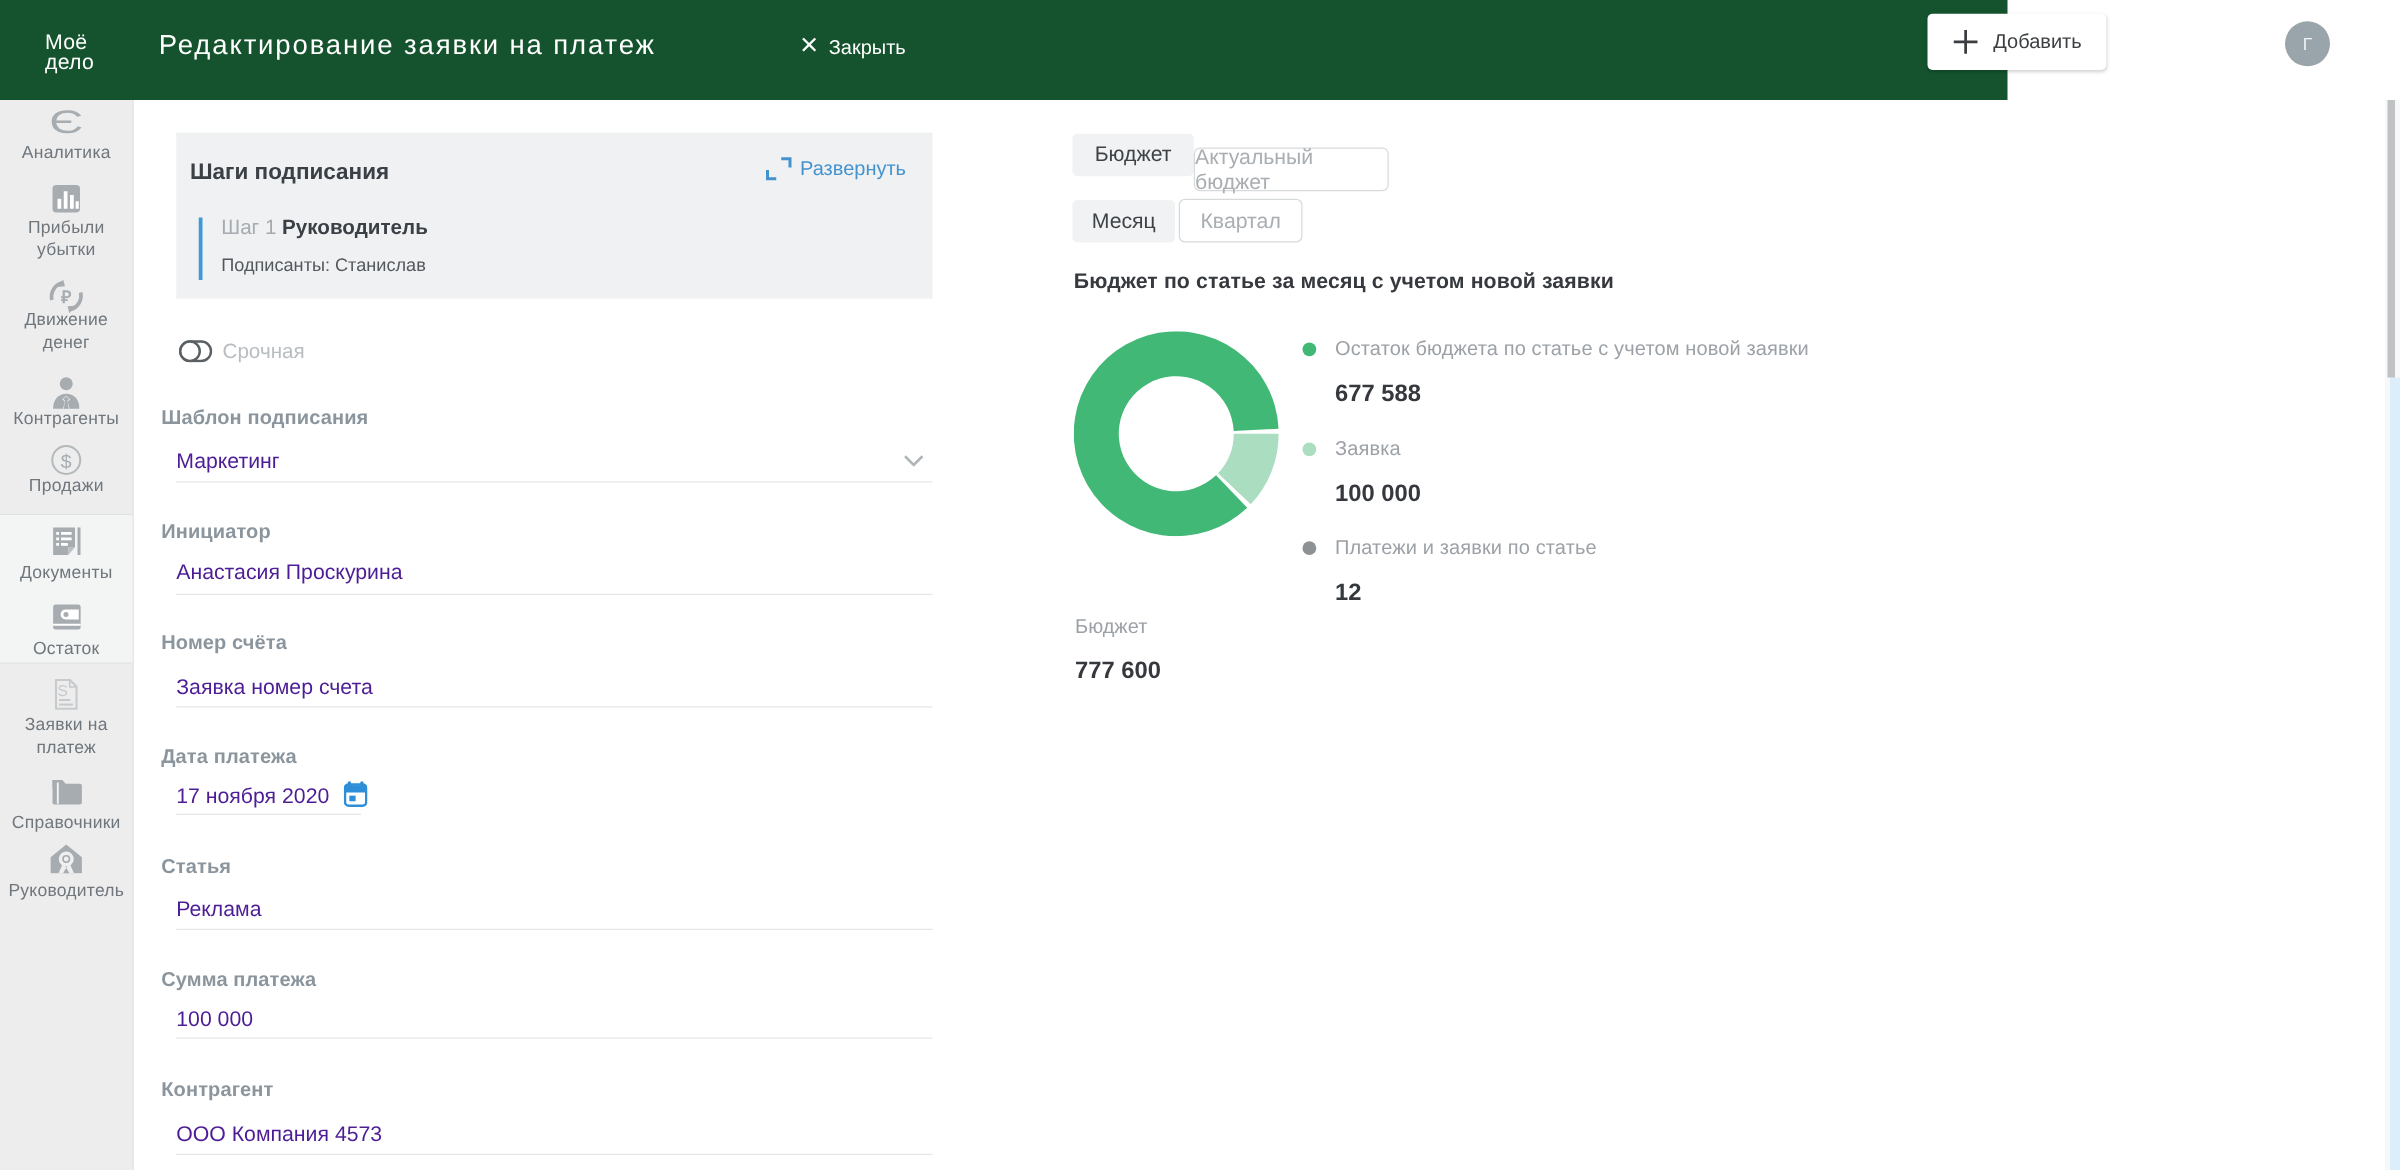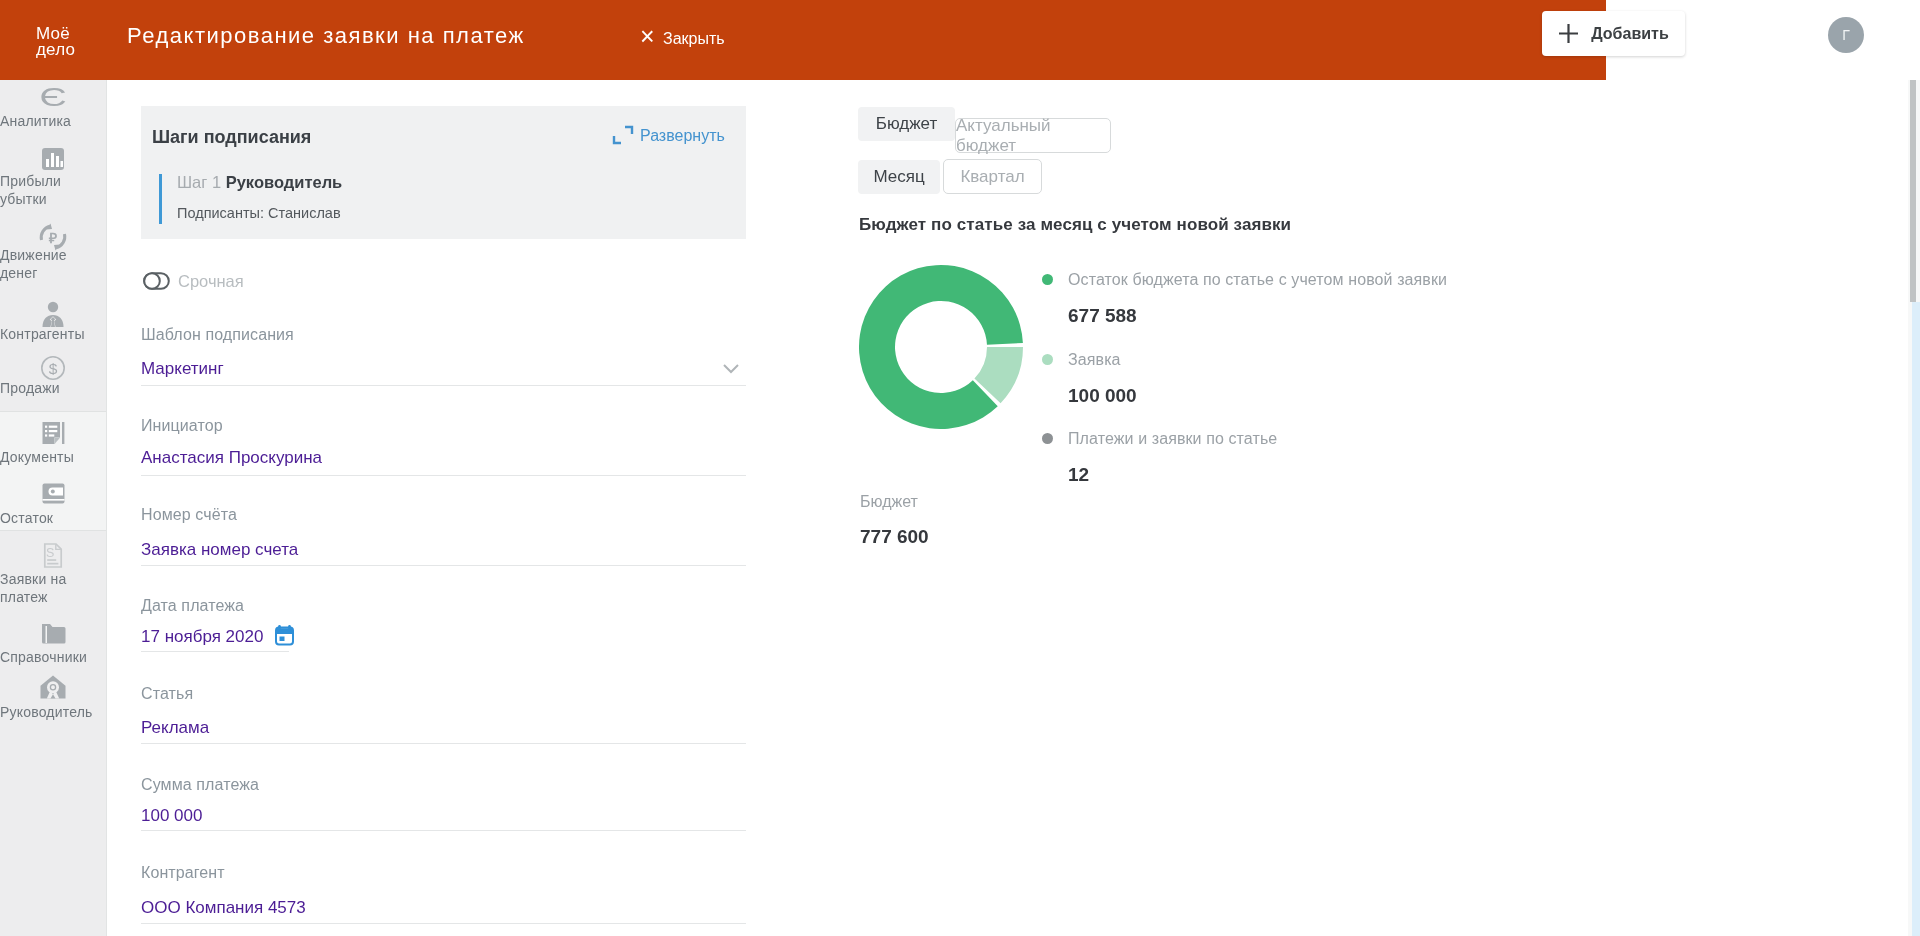--- a/index.html
+++ b/index.html
@@ -1,50 +1,50 @@
 <!DOCTYPE html>
 <html lang="ru"><head>
 <meta charset="utf-8">
 <title>Редактирование заявки на платеж</title>
 <style>
 *{margin:0;padding:0;box-sizing:border-box}
 html,body{width:1920px;height:936px;overflow:hidden;background:#fff;
  font-family:"Liberation Sans",sans-serif;-webkit-font-smoothing:antialiased}
 .abs{position:absolute}
 
-#header{position:absolute;left:0;top:0;width:1606px;height:80px;background:#c2410c}
+#header{position:absolute;left:0;top:0;width:1606px;height:80px;background:#14532d}
 #logo{position:absolute;left:36px;top:26px;color:#fff;font-size:17px;line-height:15.5px;font-weight:500;letter-spacing:.2px}
 #title{position:absolute;left:127px;top:23px;color:#fff;font-size:22px;font-weight:500;letter-spacing:1.5px}
 #closex{position:absolute;left:640px;top:22px;color:#fff;font-size:25px;font-weight:500}
 #closelbl{position:absolute;left:663px;top:30px;color:#fff;font-size:16px;font-weight:500}
 #addbtn{position:absolute;left:1542px;top:11px;width:143px;height:45px;background:#fff;border-radius:4px;
  box-shadow:0 1px 3px rgba(0,0,0,.18);display:flex;align-items:center;justify-content:center;gap:12px;
- color:#3c4043;font-size:16px;font-weight:700}
+ color:#3c4043;font-size:16px;font-weight:400}
 #addbtn .plus{width:21px;height:21px;display:block}
 #user{position:absolute;left:1719px;top:26px;color:#fff;font-size:17px;font-weight:500}
 #avatar{position:absolute;left:1828px;top:17px;width:36px;height:36px;border-radius:50%;background:#9aa4ab;
  color:#f2f4f5;font-size:14px;display:flex;align-items:center;justify-content:center}
 .hdot{position:absolute;left:1877px;width:5px;height:5px;border-radius:50%;background:#fff}
 
 #sidebar{position:absolute;left:0;top:80px;width:107px;height:856px;background:#ededee;border-right:1px solid #e2e4e4}
 #sb-mid{position:absolute;left:0;top:331px;width:106px;height:120px;background:#f3f4f4;border-top:1px solid #e0e2e2;border-bottom:1px solid #e0e2e2}
-.sbitem{position:absolute;left:0;width:106px;text-align:left;color:#6f767c;font-size:14px;line-height:18px;letter-spacing:.2px}
+.sbitem{position:absolute;left:0;width:106px;text-align:center;color:#6f767c;font-size:14px;line-height:18px;letter-spacing:.2px}
 .sbicon{position:absolute;left:0;width:106px;text-align:center}
 
 #card{position:absolute;left:141px;top:106px;width:605px;height:133px;background:#f0f1f2}
 #cardtitle{position:absolute;left:152px;top:127px;font-size:18px;font-weight:700;color:#3b4046}
 #expand{position:absolute;left:640px;top:127px;font-size:16px;color:#4493cf;font-weight:500}
 #expicon{position:absolute;left:611px;top:124px}
 #stepline{position:absolute;left:159px;top:174px;width:3px;height:50px;background:#3f99d6}
 #step1{position:absolute;left:177px;top:173px;font-size:16.5px;color:#a6abaf;font-weight:500}
 #step1 b{color:#3b4046;font-weight:700}
 #signers{position:absolute;left:177px;top:205px;font-size:14.5px;color:#53585d;font-weight:500}
 #toggle{position:absolute;left:143px;top:272px}
 #urgent{position:absolute;left:178px;top:272px;font-size:16.5px;color:#b8bdc0}
-.flabel{position:absolute;left:141px;font-size:16px;font-weight:400;color:#8b959d;letter-spacing:.1px}
+.flabel{position:absolute;left:129px;font-size:16px;font-weight:700;color:#8b959d;letter-spacing:.1px}
 .fval{position:absolute;left:141px;font-size:17px;color:#4c1d95}
 .fline{position:absolute;left:141px;width:605px;height:1px;background:#e4e6e7}
 
 .tab-on{position:absolute;height:34px;background:#f1f2f3;border-radius:4px;display:flex;align-items:center;justify-content:center;font-size:17px;color:#3e4348;font-weight:500}
 .tab-off{position:absolute;height:35px;background:#fff;border:1px solid #d7dadb;border-radius:5px;display:flex;align-items:center;justify-content:center;font-size:17px;color:#a9aeb2;font-weight:500}
 #rhead{position:absolute;left:859px;top:215px;font-size:17px;font-weight:700;color:#36393e;letter-spacing:.1px}
 .legdot{position:absolute;width:11px;height:11px;border-radius:50%}
 .leglab{position:absolute;left:1068px;font-size:16px;color:#9ba1a6;letter-spacing:.1px}
 .legval{position:absolute;left:1068px;font-size:19px;font-weight:700;color:#35383d}
 #budlab{position:absolute;left:860px;top:493px;font-size:16px;color:#9ba1a6}

